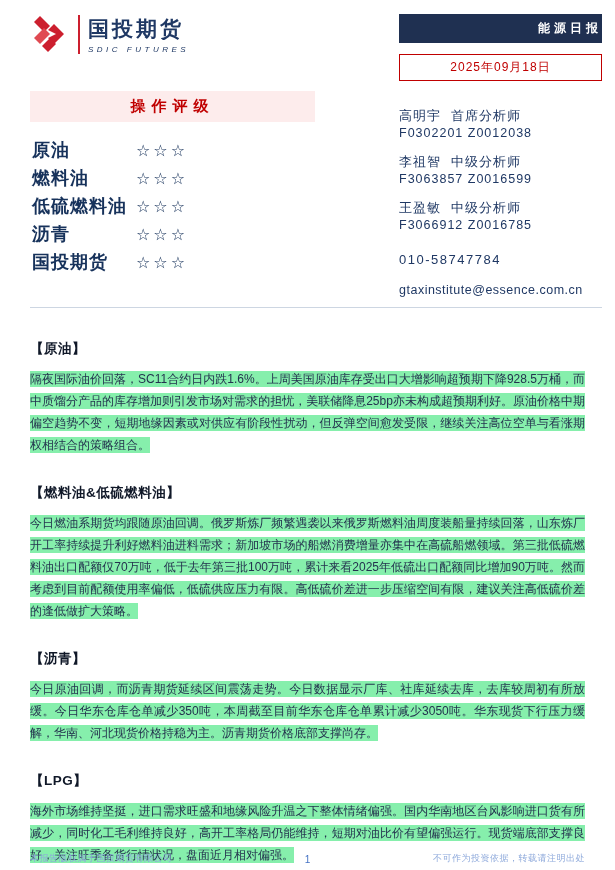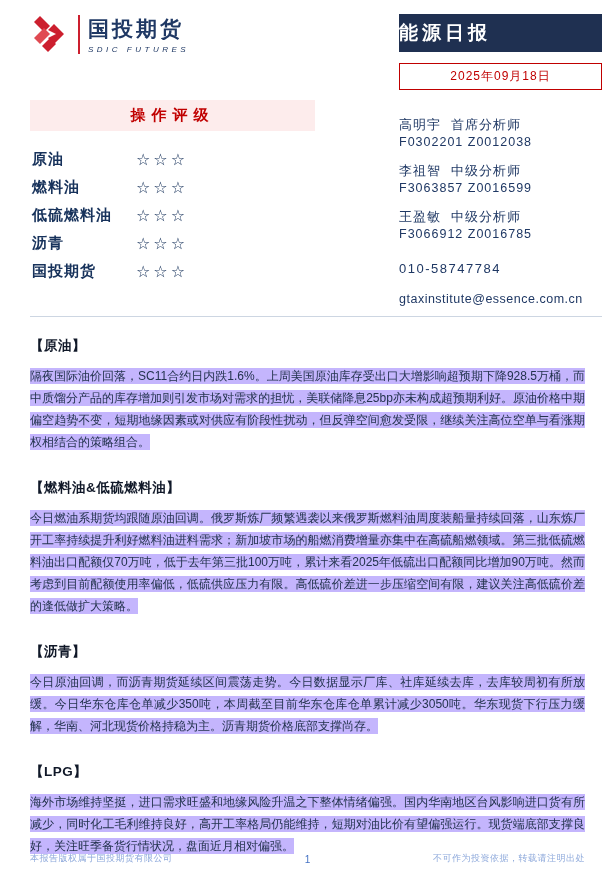--- a/index.html
+++ b/index.html
@@ -9,50 +9,50 @@
 
   
   .header { display:flex; justify-content:space-between; align-items:flex-start; padding:14px 13px 0 30px; }
   .logo { display:flex; align-items:center; gap:8px; }
   .logo-mark { width:40px; height:40px; }
   .logo-text { display:flex; flex-direction:column; border-left:2px solid #cc1f2e; padding-left:8px; }
   .logo-cn { font-size:21px; font-weight:bold; color:#1f3864; letter-spacing:3px; }
   .logo-en { font-size:8px; color:#1f3864; letter-spacing:3.5px; margin-top:2px;font-style:italic; }
 
   .header-right { width:203px; display:flex; flex-direction:column; }
-  .report-banner { background:#1f3051; color:#ffffff; font-size:19px; font-weight:bold; text-align:left; letter-spacing:4px; padding:6px 0; }
+  .report-banner { background:#1f3051; color:#ffffff; font-size:12px; font-weight:bold; text-align:right; letter-spacing:4px; padding:6px 0; }
   .date-box { margin-top:11px; border:1px solid #c00000; color:#c00000; font-size:12px; font-weight:normal; text-align:center; padding:4px 0; letter-spacing:1px; }
 
   
   .columns { display:flex; justify-content:space-between; padding:8px 13px 0 30px; }
   .left-col { width:285px; }
   .rating-title-box { background:#fdecec; padding:6px 0; text-align:center; margin-top:2px; }
   .rating-title { color:#c00000; font-size:15px; font-weight:bold; letter-spacing:6px; }
   .rating-rows { margin-top:14px; padding-left:2px; }
   .rating-row { display:flex; align-items:center; height:28px; }
-  .rating-label { width:104px; font-size:15px; font-weight:bold; color:#17325b; letter-spacing:1px;font-family:Liberation Mono, monospace; }
+  .rating-label { width:104px; font-size:18px; font-weight:bold; color:#17325b; letter-spacing:1px;font-family:Liberation Mono, monospace; }
   .rating-stars { font-size:16px; color:#17325b; letter-spacing:3px; } 
   .right-stack { width:203px; }
   .analysts { padding-top:18px; }
   .analyst { margin-bottom:13px; }
   .analyst-line { font-size:13px; color:#1f3864; font-weight:normal; letter-spacing:1px; }
   .analyst-title { margin-left:10px; }
   .analyst-cred { font-size:12.5px; color:#1f3864; margin-top:1px; letter-spacing:1px; }
   .contact-phone { font-size:13px; color:#1f3864; margin-top:20px; letter-spacing:1.5px; }
   .contact-email { font-size:12.5px; color:#1f3864; margin-top:16px; letter-spacing:0.5px; }
 
   
   .divider { border:none; border-top:1px solid #cdd6e2; margin:10px 13px 0 30px; }
 
   
   .main { padding:4px 30px 0 30px; }
-  .sec { margin-top:16px; margin-bottom:26px; }
+  .sec { margin-top:28px; margin-bottom:26px; }
   .sec-heading { font-size:13.5px; font-weight:bold; color:#101828; margin-bottom:10px; letter-spacing:0.5px; }
   .sec-body { font-size:12px; line-height:22px; color:#23334e; text-align:justify; }
-  .hl { background:#c4b5fd; box-decoration-break:clone; -webkit-box-decoration-break:clone; padding:1px 0; }
+  .hl { background:#86efac; box-decoration-break:clone; -webkit-box-decoration-break:clone; padding:1px 0; }
 
   
   .footer { position:absolute; left:30px; right:30px; bottom:5px; display:flex; justify-content:space-between; align-items:flex-end; }
   .footer-left, .footer-right { font-size:9px; color:#8ea9db; letter-spacing:0.5px; }
   .footer-page { font-size:10px; color:#4472c4; position:absolute; left:50%; transform:translateX(-50%); }
 </style>
 </head>
 <body>
 
 <div class="page">

